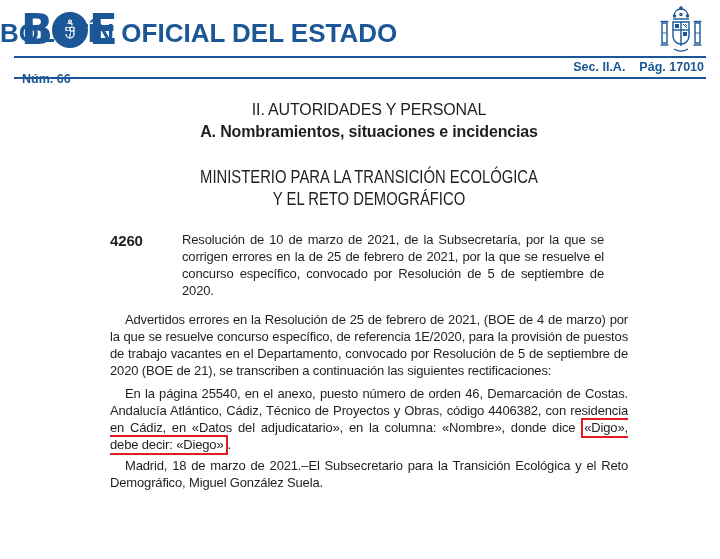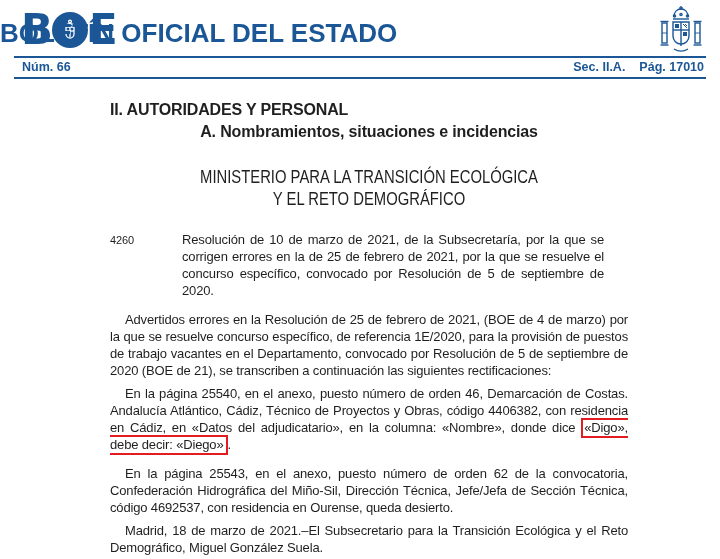--- a/index.html
+++ b/index.html
@@ -30,48 +30,48 @@
     font-size:26px;font-weight:bold;color:var(--boe-blue);letter-spacing:0px;
   }
   .coat{position:absolute;right:16px;top:5px;}
   .rule{position:absolute;left:14px;right:14px;height:2px;background:var(--boe-blue);}
   .rule-top{top:56px;}
   .rule-bottom{top:77px;}
   .issue-row{
     position:absolute;left:14px;right:14px;top:60px;height:16px;
     font-size:12.5px;font-weight:bold;color:var(--boe-blue);
   }
-  .issue-left{position:absolute;left:8px;top:0;}
+  .issue-left{position:absolute;left:8px;top:12px;}
   .issue-center{position:absolute;left:0;width:100%;text-align:center;top:0;}
   .issue-right{position:absolute;right:2px;top:0;}
   .issue-page{margin-left:14px;}
   
   .doc-body{
     position:absolute;top:79px;left:0;width:720px;
     padding:22px 92px 0 110px;
     font-size:13px;line-height:17px;letter-spacing:-0.15px;
   }
   .section-heading{
-    font-size:16px;font-weight:bold;line-height:18px;
+    text-align:center;font-size:16px;font-weight:normal;line-height:18px;
     margin:0 0 3px 0;color:var(--text-black);
   }
   .subsection-heading{
     text-align:center;font-size:16px;font-weight:bold;line-height:18px;
     margin:4px 0 25px 0;color:var(--text-black);
   }
   .ministry{
     text-align:center;font-size:19px;line-height:22px;font-weight:normal;
     transform:scaleX(0.78);transform-origin:50% 0;
     margin:0 0 21px 0;letter-spacing:0;
   }
   .item{display:flex;margin:0 0 12px 0;}
-  .item-number{flex:none;width:72px;font-weight:normal;font-size:11px;padding-top:1px;}
+  .item-number{flex:none;width:72px;font-weight:bold;font-size:15px;padding-top:1px;}
   .item-summary{flex:1;text-align:justify;padding-right:24px;}
   .para{text-align:justify;text-indent:15px;margin:0 0 6px 0;}
-  .para.no-gap{margin-bottom:12px;}
+  .para.no-gap{margin-bottom:4px;}
   .red-box{
     display:inline;border:2px solid var(--highlight-red);
     padding:0 2px 1px 1px;
   }
 </style>
 </head>
 <body>
 
 <div class="page">
 
@@ -145,18 +145,17 @@
 
     <div class="item">
       <div class="item-number">4260</div>
       <div class="item-summary">Resolución de 10 de marzo de 2021, de la Subsecretaría, por la que se corrigen errores en la de 25 de febrero de 2021, por la que se resuelve el concurso específico, convocado por Resolución de 5 de septiembre de 2020.</div>
     </div>
 
     <p class="para">Advertidos errores en la Resolución de 25 de febrero de 2021, (BOE de 4 de marzo) por la que se resuelve concurso específico, de referencia 1E/2020, para la provisión de puestos de trabajo vacantes en el Departamento, convocado por Resolución de 5 de septiembre de 2020 (BOE de 21), se transcriben a continuación las siguientes rectificaciones:</p>
 
     <p class="para no-gap"><span>En la página 25540, en el anexo, puesto número de orden 46, Demarcación de Costas. Andalucía Atlántico, Cádiz, Técnico de Proyectos y Obras, código 4406382, con residencia en Cádiz, en «Datos del adjudicatario», en la columna: «Nombre», donde dice </span><span class="red-box">«Digo», debe decir: «Diego»</span><span>.</span></p>
 
-    <p class="para">En la página 25543, en el anexo, puesto número de orden 62 de la convocatoria, Confederación Hidrográfica del Miño-Sil, Dirección Técnica, Jefe/Jefa de Sección Técnica, código 4692537, con residencia en Ourense, queda desierto.</p>
 
     <p class="para">Madrid, 18 de marzo de 2021.–El Subsecretario para la Transición Ecológica y el Reto Demográfico, Miguel González Suela.</p>
 
   </div>
 </div>
 
 </body></html>

